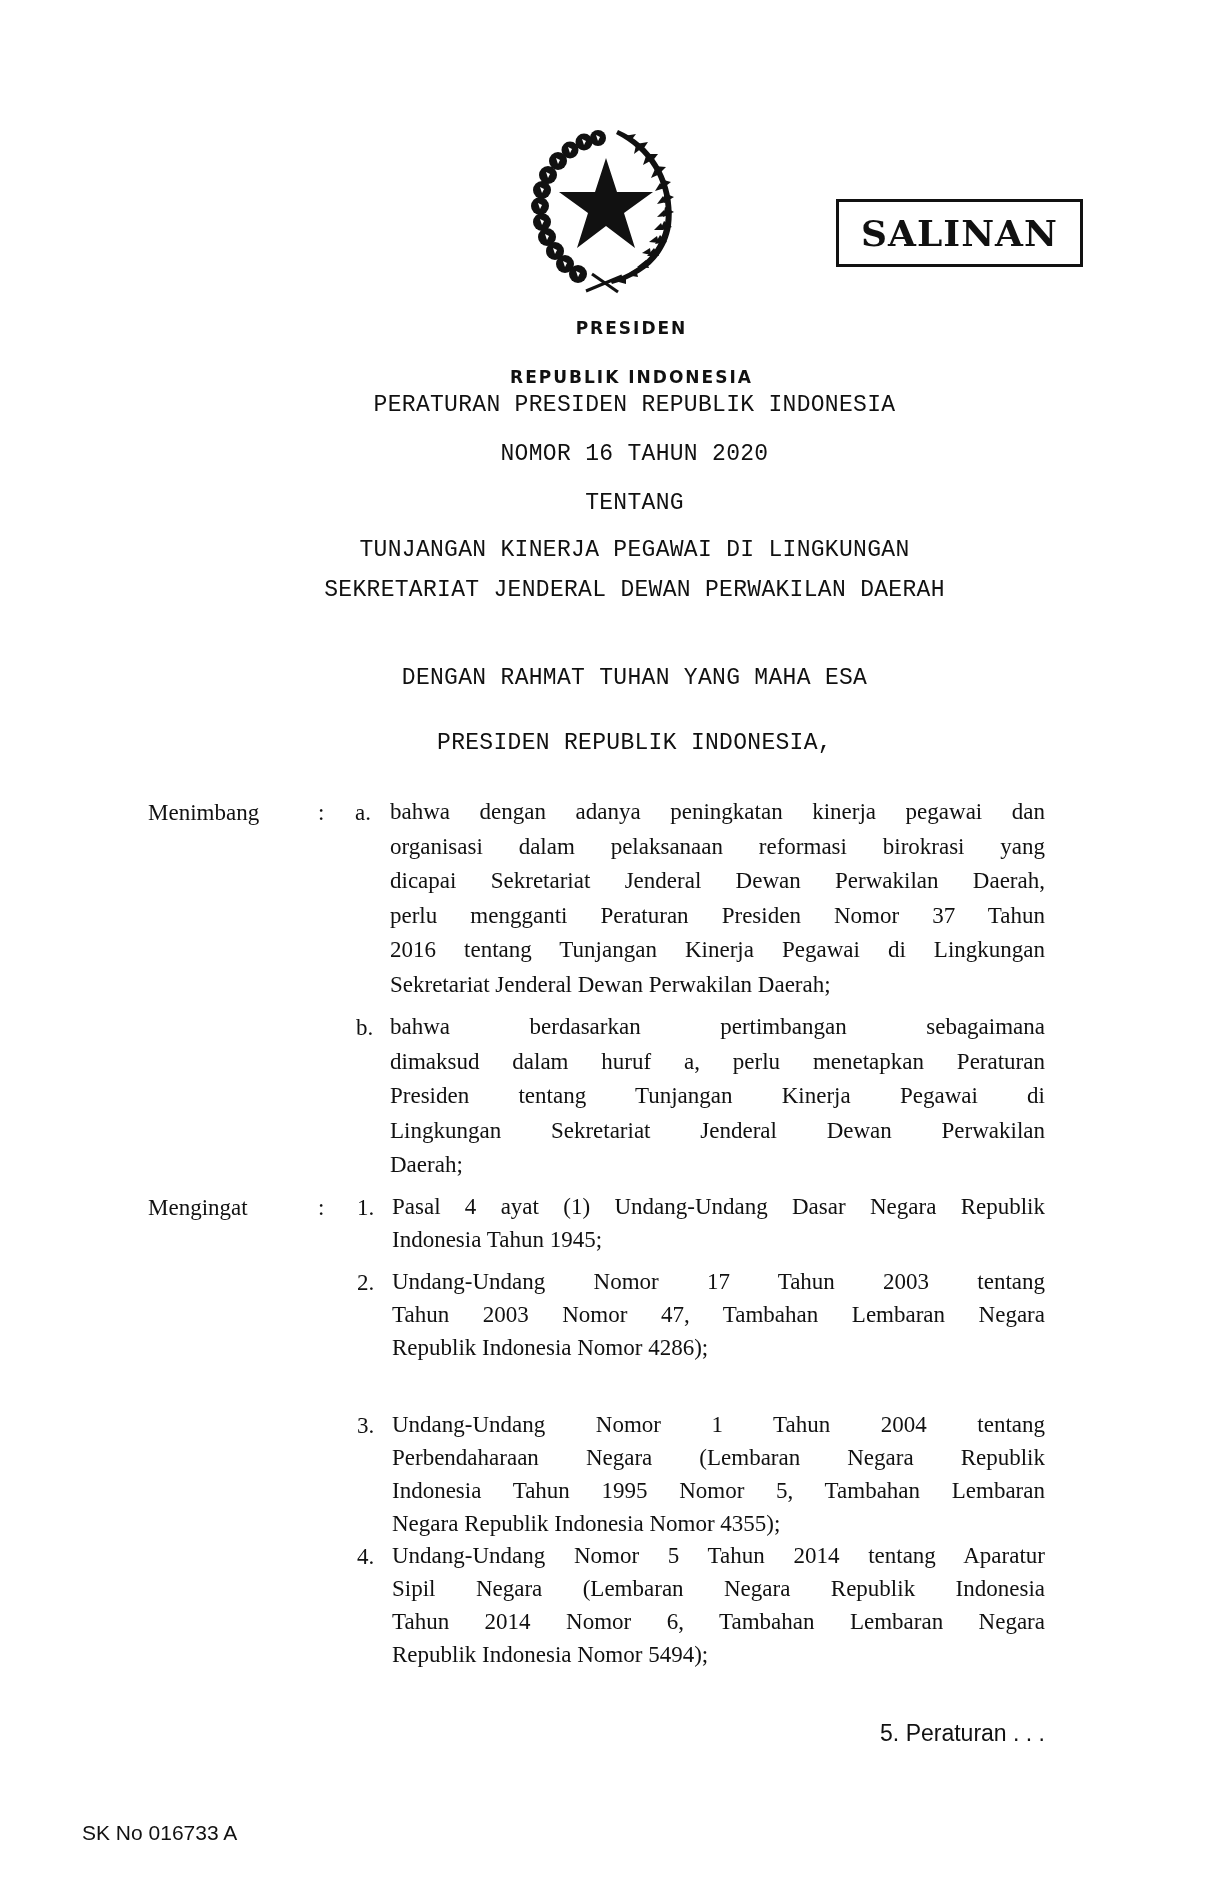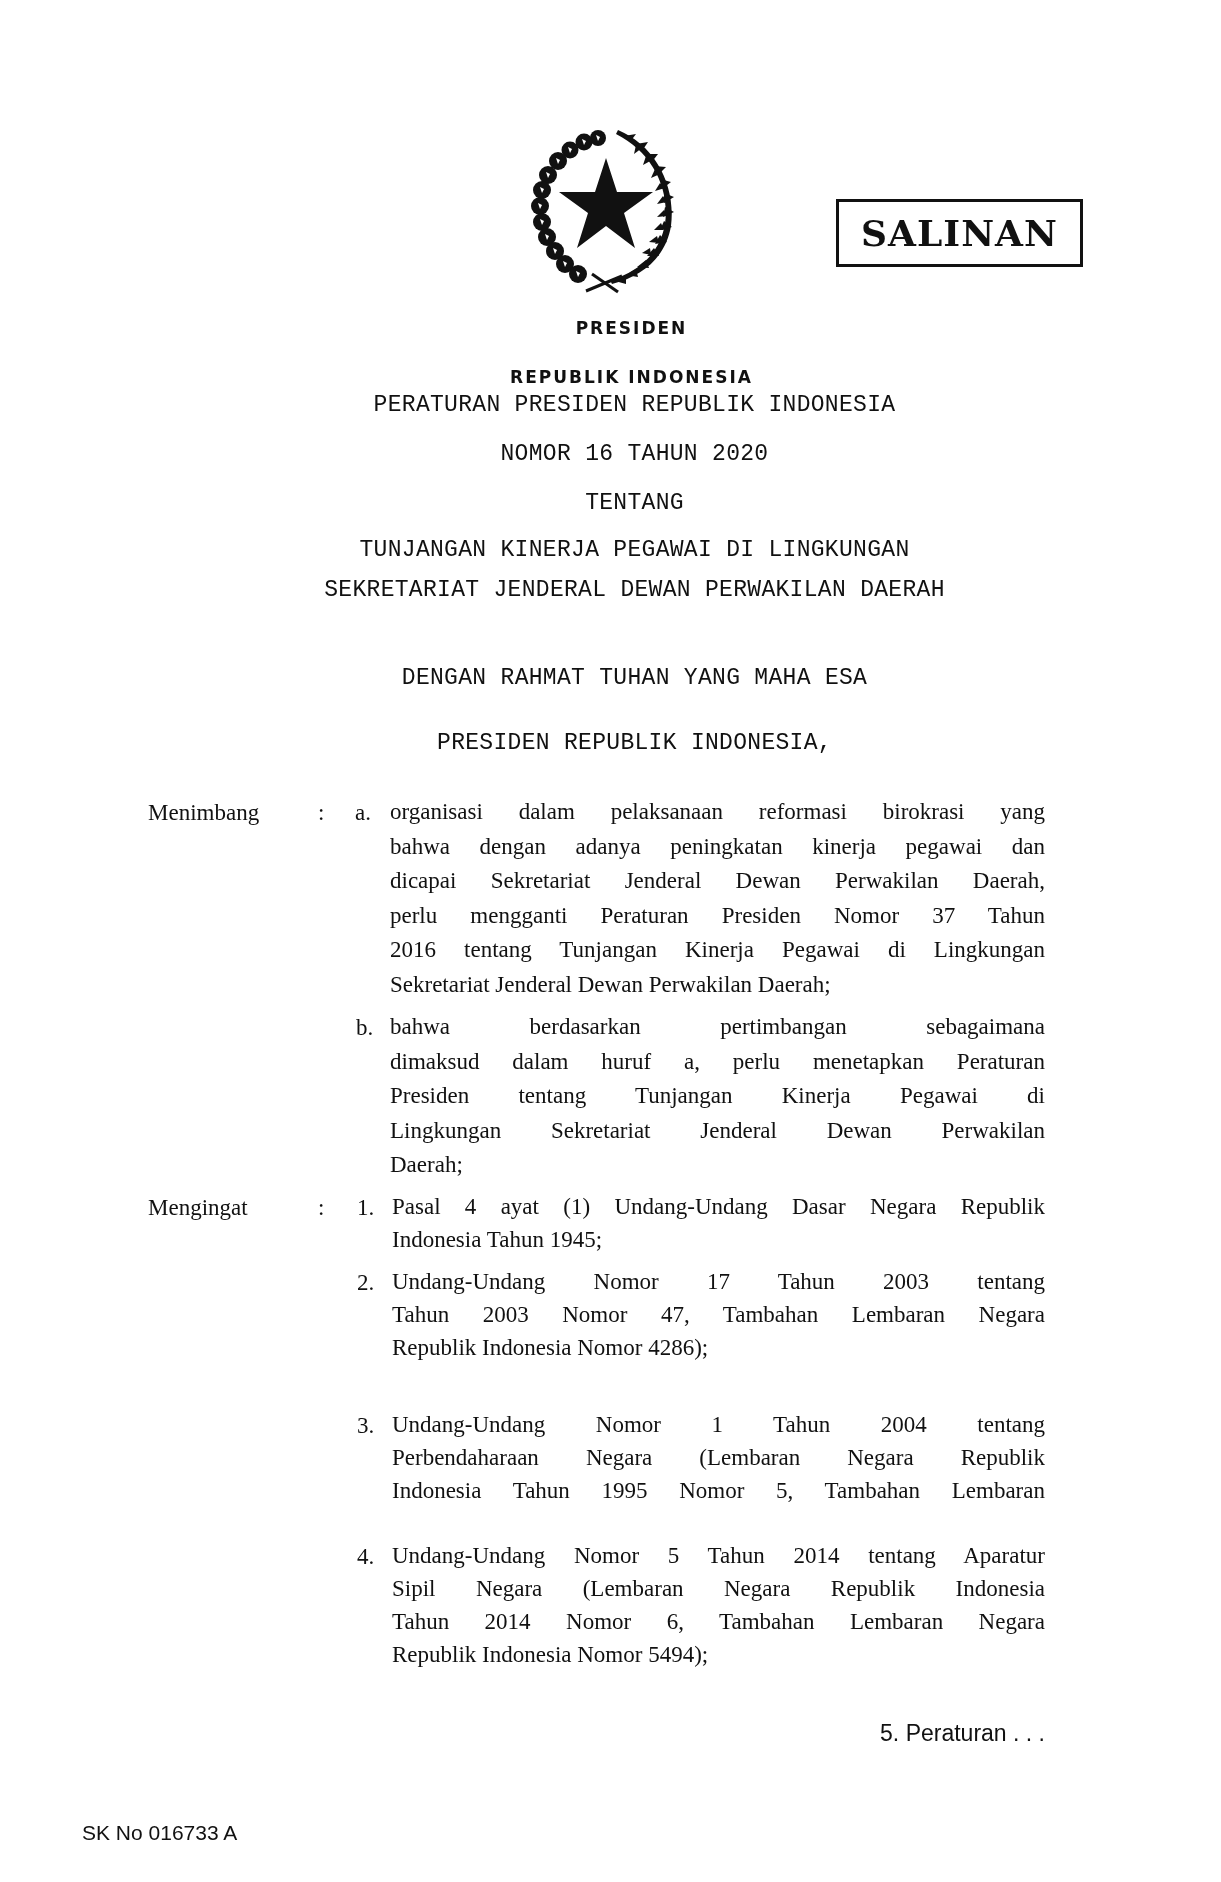--- a/index.html
+++ b/index.html
@@ -114,22 +114,22 @@
 <div class="abs center-line" style="top:579px;">SEKRETARIAT JENDERAL DEWAN PERWAKILAN DAERAH</div>
 
 <div class="abs center-line" style="top:667px;">DENGAN RAHMAT TUHAN YANG MAHA ESA</div>
 <div class="abs center-line" style="top:732px;">PRESIDEN REPUBLIK INDONESIA,</div>
 
 <div class="abs label" style="left:148px; top:801px;">Menimbang</div>
 <div class="abs colon" style="left:318px; top:801px;">:</div>
 
 <div class="abs marker" style="left:355px; top:801px;">a.</div>
 <div class="abs para" style="left:390px; top:795px; width:655px;">
+  <span class="ln">bahwa dengan adanya peningkatan kinerja pegawai dan</span>
   <span class="ln">organisasi dalam pelaksanaan reformasi birokrasi yang</span>
-  <span class="ln">bahwa dengan adanya peningkatan kinerja pegawai dan</span>
   <span class="ln">dicapai Sekretariat Jenderal Dewan Perwakilan Daerah,</span>
   <span class="ln">perlu mengganti Peraturan Presiden Nomor 37 Tahun</span>
   <span class="ln">2016 tentang Tunjangan Kinerja Pegawai di Lingkungan</span>
   <span class="ln last">Sekretariat Jenderal Dewan Perwakilan Daerah;</span>
 </div>
 
 <div class="abs marker" style="left:356px; top:1016px;">b.</div>
 <div class="abs para" style="left:390px; top:1010px; width:655px;">
   <span class="ln">bahwa berdasarkan pertimbangan sebagaimana</span>
   <span class="ln">dimaksud dalam huruf a, perlu menetapkan Peraturan</span>
@@ -152,20 +152,21 @@
   <span class="ln" style="height:33px;line-height:33px;">Undang-Undang Nomor 17 Tahun 2003 tentang</span>
   <span class="ln" style="height:33px;line-height:33px;">Tahun 2003 Nomor 47, Tambahan Lembaran Negara</span>
   <span class="ln last" style="height:33px;line-height:33px;">Republik Indonesia Nomor 4286);</span>
 </div>
 
 <div class="abs marker" style="left:357px; top:1414px;">3.</div>
 <div class="abs para" style="left:392px; top:1408px; width:653px;">
   <span class="ln" style="height:33px;line-height:33px;">Undang-Undang Nomor 1 Tahun 2004 tentang</span>
   <span class="ln" style="height:33px;line-height:33px;">Perbendaharaan Negara (Lembaran Negara Republik</span>
   <span class="ln" style="height:33px;line-height:33px;">Indonesia Tahun 1995 Nomor 5, Tambahan Lembaran</span>
+  <span class="ln last" style="height:33px;line-height:33px;">Negara Republik Indonesia Nomor 4355);</span>
 </div>
 
 <div class="abs marker" style="left:357px; top:1545px;">4.</div>
 <div class="abs para" style="left:392px; top:1539px; width:653px;">
   <span class="ln" style="height:33px;line-height:33px;">Undang-Undang Nomor 5 Tahun 2014 tentang Aparatur</span>
   <span class="ln" style="height:33px;line-height:33px;">Sipil Negara (Lembaran Negara Republik Indonesia</span>
   <span class="ln" style="height:33px;line-height:33px;">Tahun 2014 Nomor 6, Tambahan Lembaran Negara</span>
   <span class="ln last" style="height:33px;line-height:33px;">Republik Indonesia Nomor 5494);</span>
 </div>
 

